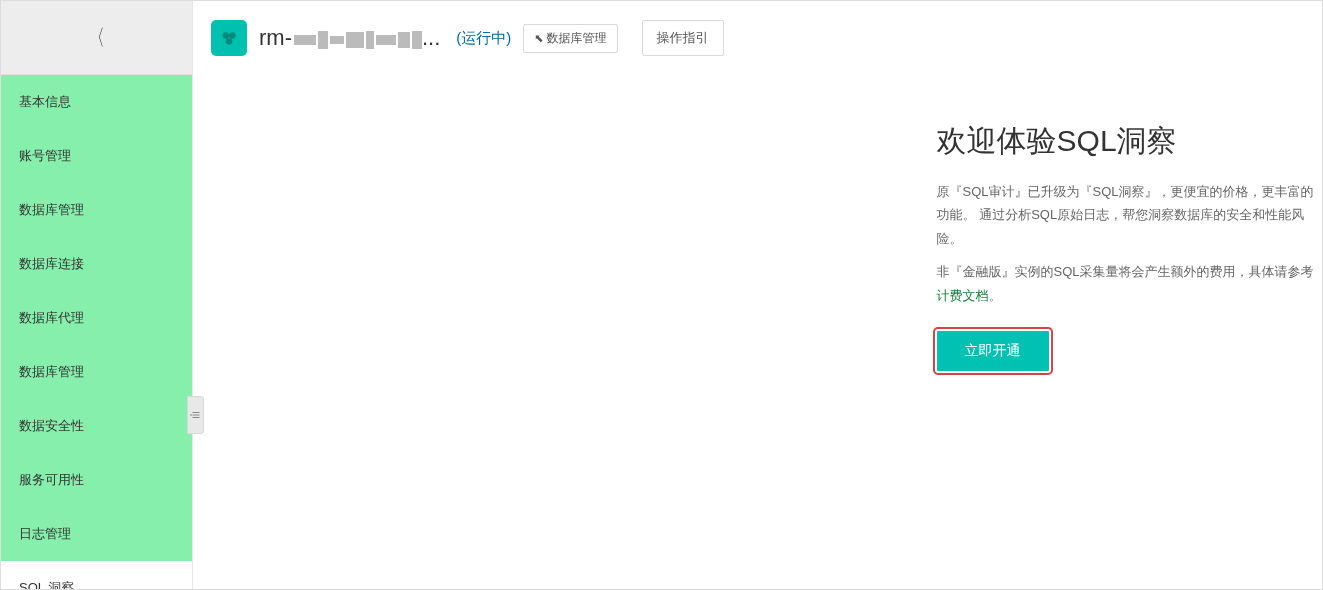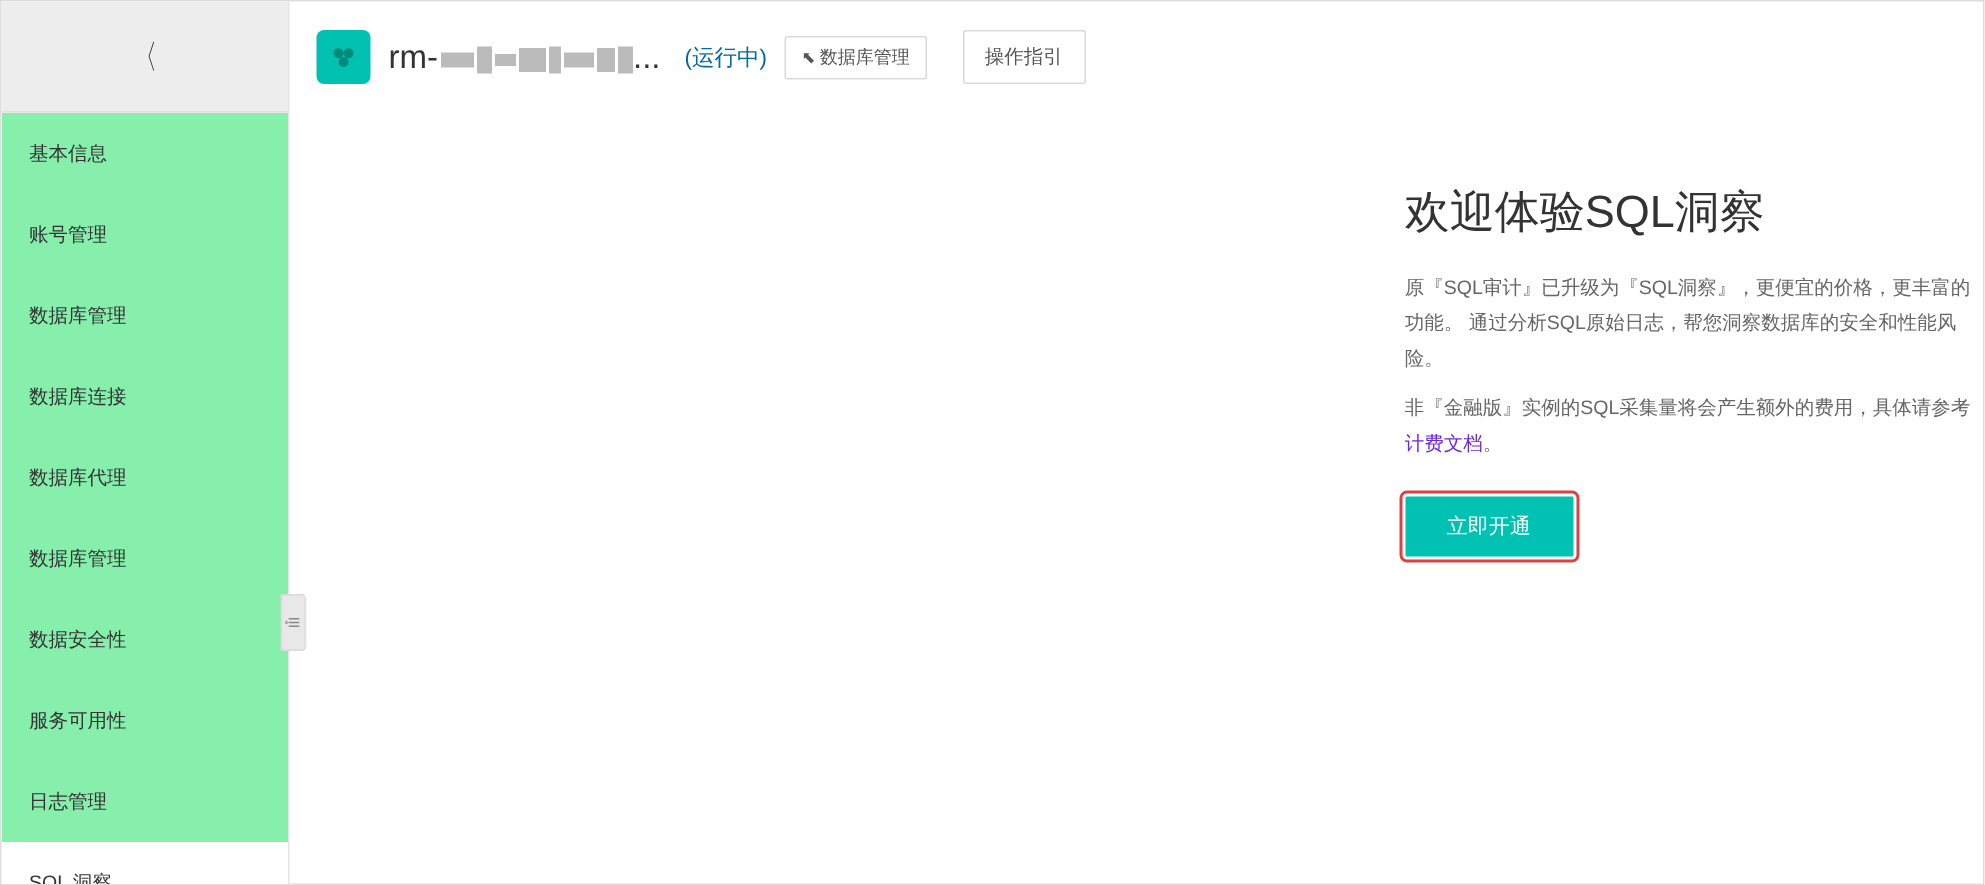--- a/index.html
+++ b/index.html
@@ -137,21 +137,21 @@
       color: #333;
       font-weight: 400;
       margin-bottom: 18px;
     }
     .desc-line {
       font-size: 13px;
       color: #666;
       line-height: 1.8;
       margin-bottom: 10px;
     }
-    .desc-line a { color: #6d28d9; text-decoration: none; }
+    .desc-line a { color: #15803d; text-decoration: none; }
     .activate-btn {
       margin-top: 14px;
       background: #00c1b2;
       color: #fff;
       border: none;
       padding: 11px 28px;
       font-size: 14px;
       cursor: pointer;
       border-radius: 1px;
       outline: 2px solid #d94242;

